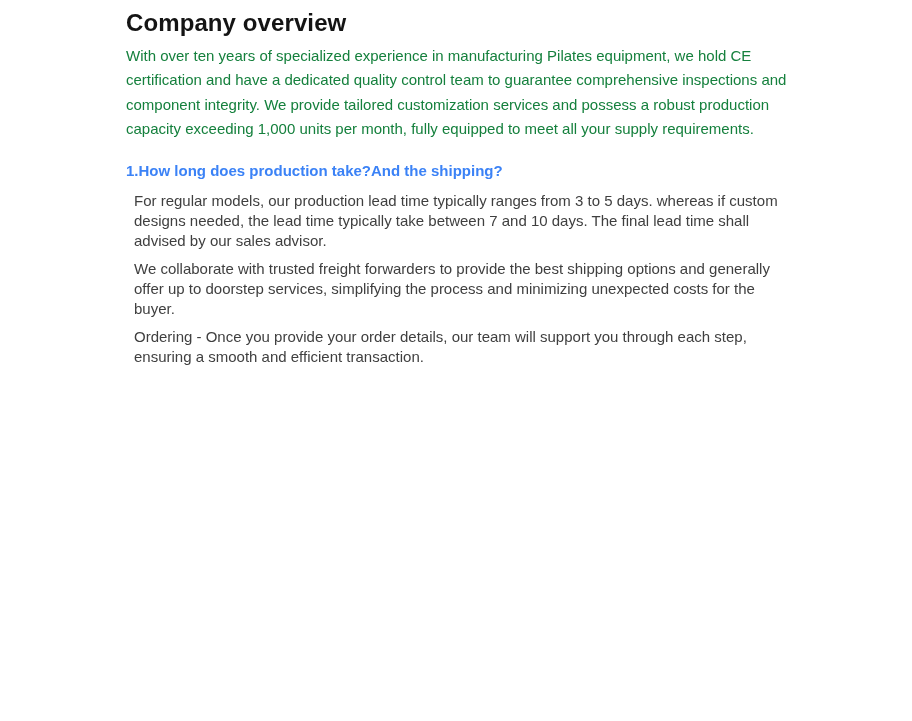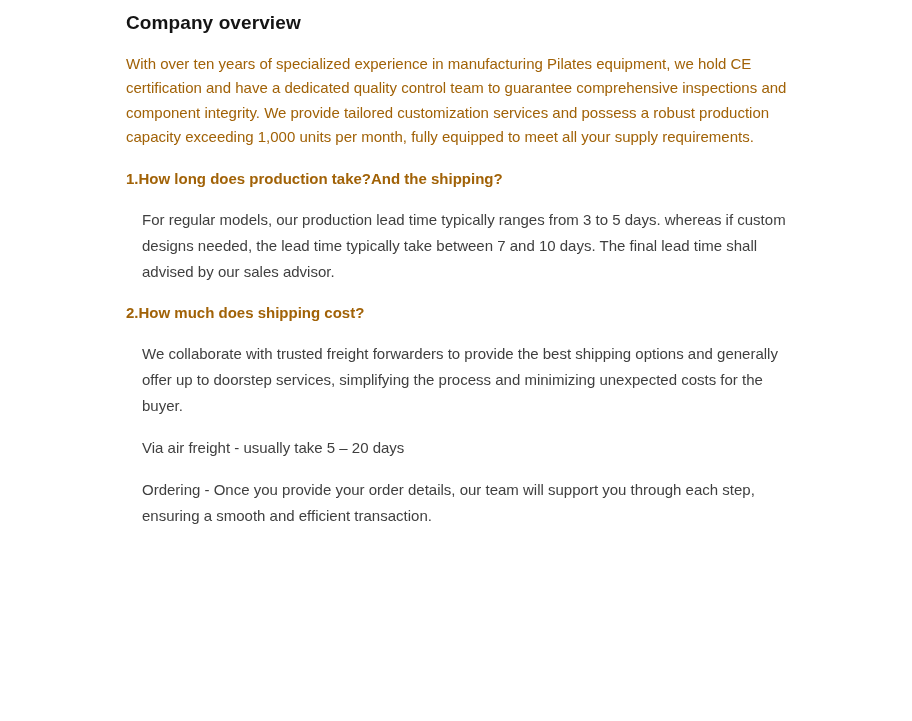--- a/index.html
+++ b/index.html
@@ -14,65 +14,63 @@
     font-family: "Liberation Sans", "DejaVu Sans", sans-serif;
   }
   .content {
     box-sizing: border-box;
     margin-left: 126px;
     width: 676px;
     padding-top: 10px;
   }
   .section-title {
     margin: 0 0 2px 0;
-    font-size: 19px;
+    font-size: 24px;
     line-height: 26px;
     font-weight: 700;
     color: #141414;
     letter-spacing: 0.1px;
   }
   .intro {
-    margin: 16px 0 17px 0;
+    margin: 8px 0 17px 0;
     font-size: 15px;
     line-height: 24.4px;
-    color: #a16207;
+    color: #15803d;
   }
   .faq-item .q {
     font-size: 15px;
     line-height: 24.4px;
     font-weight: 700;
-    color: #a16207;
+    color: #3b82f6;
   }
   .faq-item .a {
-    margin: 16px;
+    margin: 8px;
     font-size: 15px;
-    line-height: 26px;
+    line-height: 20px;
     color: #3f3f3f;
   }
 </style>
 </head>
 <body>
 
 <main class="content">
 
   <h2 class="section-title">Company overview</h2>
 
   <p class="intro">With over ten years of specialized experience in manufacturing Pilates equipment, we hold CE certification and have a dedicated quality control team to guarantee comprehensive inspections and component integrity. We provide tailored customization services and possess a robust production capacity exceeding 1,000 units per month, fully equipped to meet all your supply requirements.</p>
 
   <div class="faq">
 
     <div class="faq-item">
       <div class="q">1.How long does production take?And the shipping?</div>
       <p class="a">For regular models, our production lead time typically ranges from 3 to 5 days. whereas if custom designs needed, the lead time typically take between 7 and 10 days. The final lead time shall advised by our sales advisor.</p>
     </div>
 
     <div class="faq-item">
-      <div class="q">2.How much does shipping cost?</div>
       <p class="a">We collaborate with trusted freight forwarders to provide the best shipping options and generally offer up to doorstep services, simplifying the process and minimizing unexpected costs for the buyer.</p>
-      <p class="a">Via air freight - usually take 5 – 20 days</p>
     </div>
 
 
     <div class="faq-item">
     </div>
 
     <div class="faq-item">
       <p class="a">Ordering - Once you provide your order details, our team will support you through each step, ensuring a smooth and efficient transaction.</p>
     </div>
 

